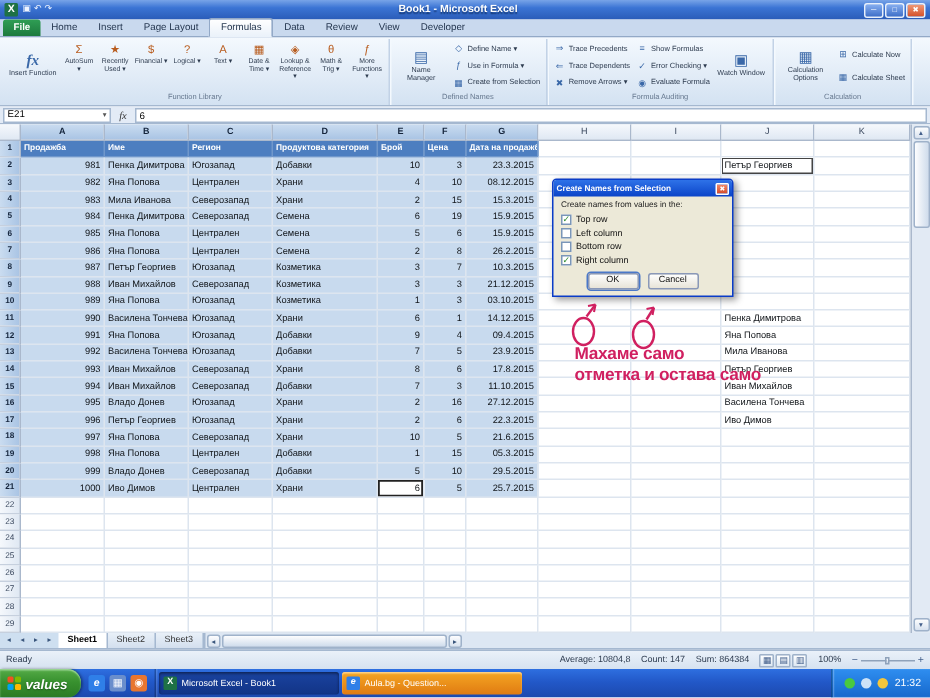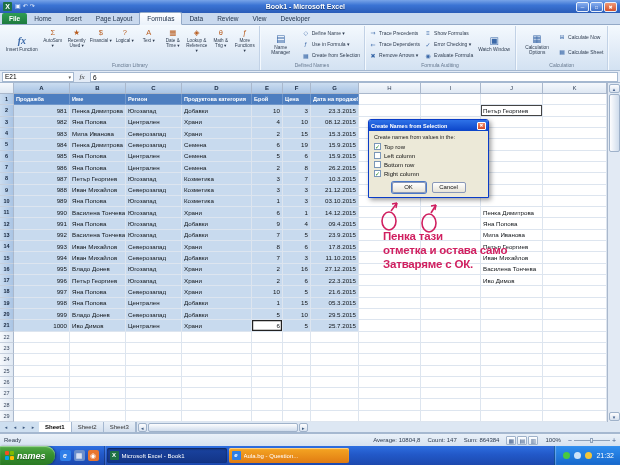--- a/index.html
+++ b/index.html
@@ -766,23 +766,22 @@
 
 <svg class="annot-svg" id="annot-svg" width="90" height="34" viewBox="0 0 90 34" style="color: rgb(208, 32, 96);">
   <ellipse cx="17" cy="20" rx="7" ry="9" fill="none" stroke="currentColor" stroke-width="1.6"></ellipse>
   <path d="M19 10 L25 2" stroke="currentColor" stroke-width="1.6" fill="none"></path>
   <path d="M25 2 l-5 1 M25 2 l-1 5" stroke="currentColor" stroke-width="1.4" fill="none"></path>
   <ellipse cx="57" cy="22" rx="7" ry="9" fill="none" stroke="currentColor" stroke-width="1.6"></ellipse>
   <path d="M59 12 L64 4" stroke="currentColor" stroke-width="1.6" fill="none"></path>
   <path d="M64 4 l-5 1 M64 4 l-1 5" stroke="currentColor" stroke-width="1.4" fill="none"></path>
 </svg>
 <div class="annot-text" id="annot-text" style="color: rgb(208, 32, 96);">
-    <div class="annline">Пенка тази</div>
+    <div class="annline">Махаме само</div>
     <div class="annline">отметка и остава само</div>
-    <div class="annline">Затваряме с ОК.</div>
   </div>
 
 <div class="sheetrow">
   <div class="tabnav">
     <span>◂</span>
     <span>◂</span>
     <span>▸</span>
     <span>▸</span>
   </div>
   <div class="sheettabs" id="sheet-tabs">
@@ -820,21 +819,21 @@
 </div>
 
 <div class="taskbar">
   <div class="startbtn">
     <span class="winflag">
         <i class="fr"></i>
         <i class="fg"></i>
         <i class="fb"></i>
         <i class="fy"></i>
       </span>
-    <span>names</span>
+    <span>values</span>
   </div>
   <div class="quick">
     <span class="qicon ie">e</span>
     <span class="qicon desk">▦</span>
     <span class="qicon med">◉</span>
   </div>
   <div class="taskapps" id="task-apps">
       <div class="taskbtn active">
         <span class="tbicon excel">X</span>
         <span class="tblabel">Microsoft Excel - Book1</span>

